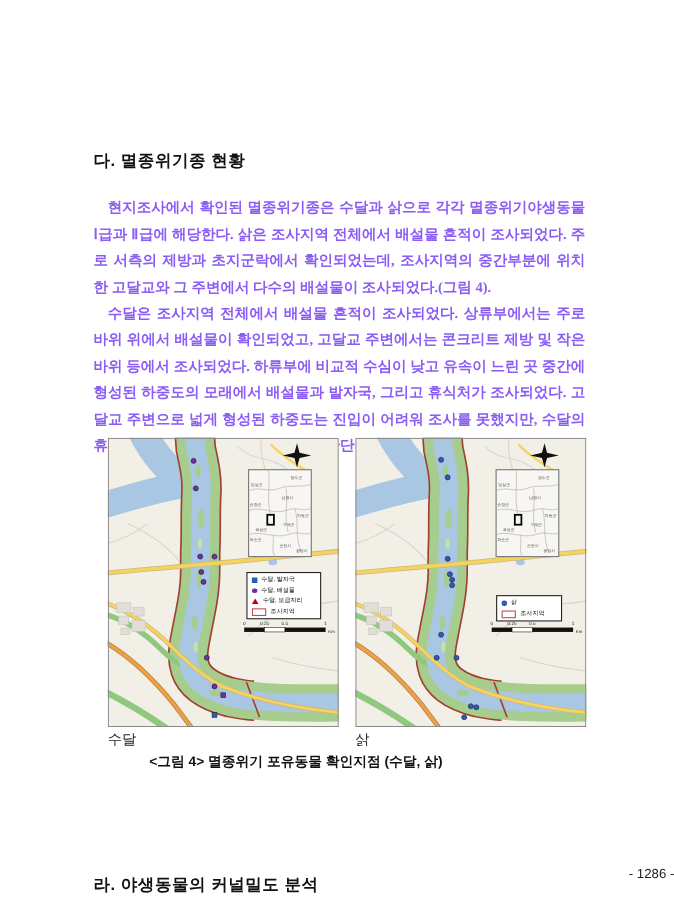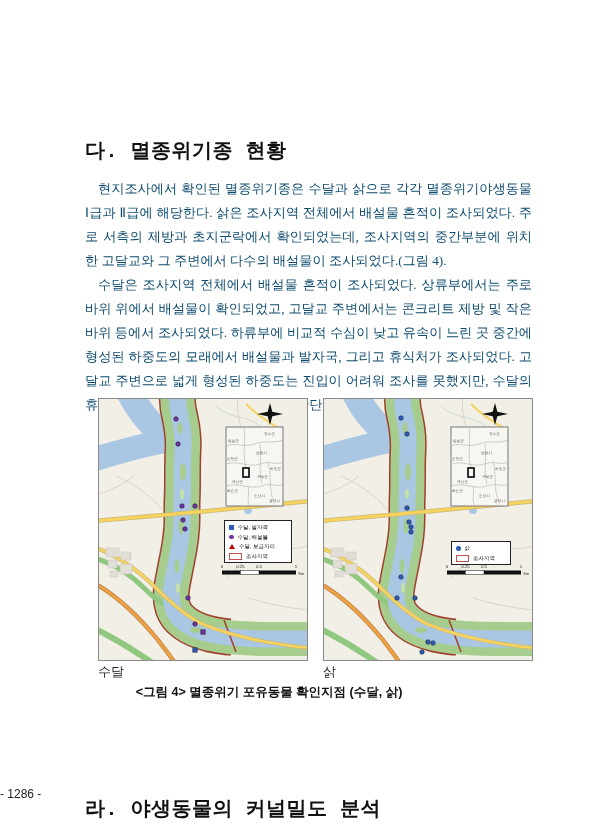--- a/index.html
+++ b/index.html
@@ -3,28 +3,28 @@
 <meta charset="utf-8">
 <style>
   html,body{margin:0;padding:0;background:#e8e8e8;}
   .page{
     position:relative; width:613px; height:840px; margin:0 auto;
     background:#ffffff; overflow:hidden;
     font-family:"Liberation Serif", serif; color:#1a1a1a;
   }
   .sec-heading{
     position:absolute; left:85px; margin:0;
-    font-family:Liberation Mono, monospace;
-    font-size:20px; font-weight:bold; color:#111; letter-spacing:0.5px;
+    font-family:Liberation Sans, sans-serif;
+    font-size:15px; font-weight:bold; color:#111; letter-spacing:0.5px;
   }
   #heading-da{top:137px;}
   #heading-ra{top:747px;margin-top:48px;}
   .bodytext{
     position:absolute; left:85px; top:177px; width:447px;
-    font-size:13.2px; line-height:24px; text-align:justify; color:#0c4a6e;
+    font-size:13.2px; line-height:24px; text-align:justify; color:#8b5cf6;font-weight:bold;
   }
   .bodytext p{margin:0; text-indent:13px; word-break:break-all;}
   .map-figure{
     position:absolute; top:398px; width:210px; height:263px; background:#f2efe7;
   }
   #map-otter{left:98px;}
   #map-cat{left:323px;}
   .map-canvas{position:absolute; left:0; top:0; width:210px; height:263px; display:block;}
   .legend{
     position:absolute; background:#ffffff; border:0.8px solid #222;
@@ -47,21 +47,21 @@
     position:absolute; top:663px; width:210px; 
     font-size:13px; color:#222;
   }
   #caption-otter{left:98px;}
   #caption-cat{left:323px;}
   .fig-caption{
     position:absolute; left:0; top:684px; width:538px; text-align:center;
     font-family:"Liberation Sans", sans-serif; font-size:12.5px; font-weight:bold; color:#111;
   }
   .page-number{
-    position:absolute; left:0; top:787px; width:613px; text-align:left;
+    position:absolute; left:0; top:787px; width:613px; text-align:right;
     font-family:"Liberation Sans", sans-serif; font-size:12px; color:#222;
   }
 </style>
 </head>
 <body>
 
 <svg width="0" height="0" style="position:absolute">
   <symbol id="basemap" viewBox="0 0 210 263">
     <rect width="210" height="263" fill="#f2efe7"></rect>
 

